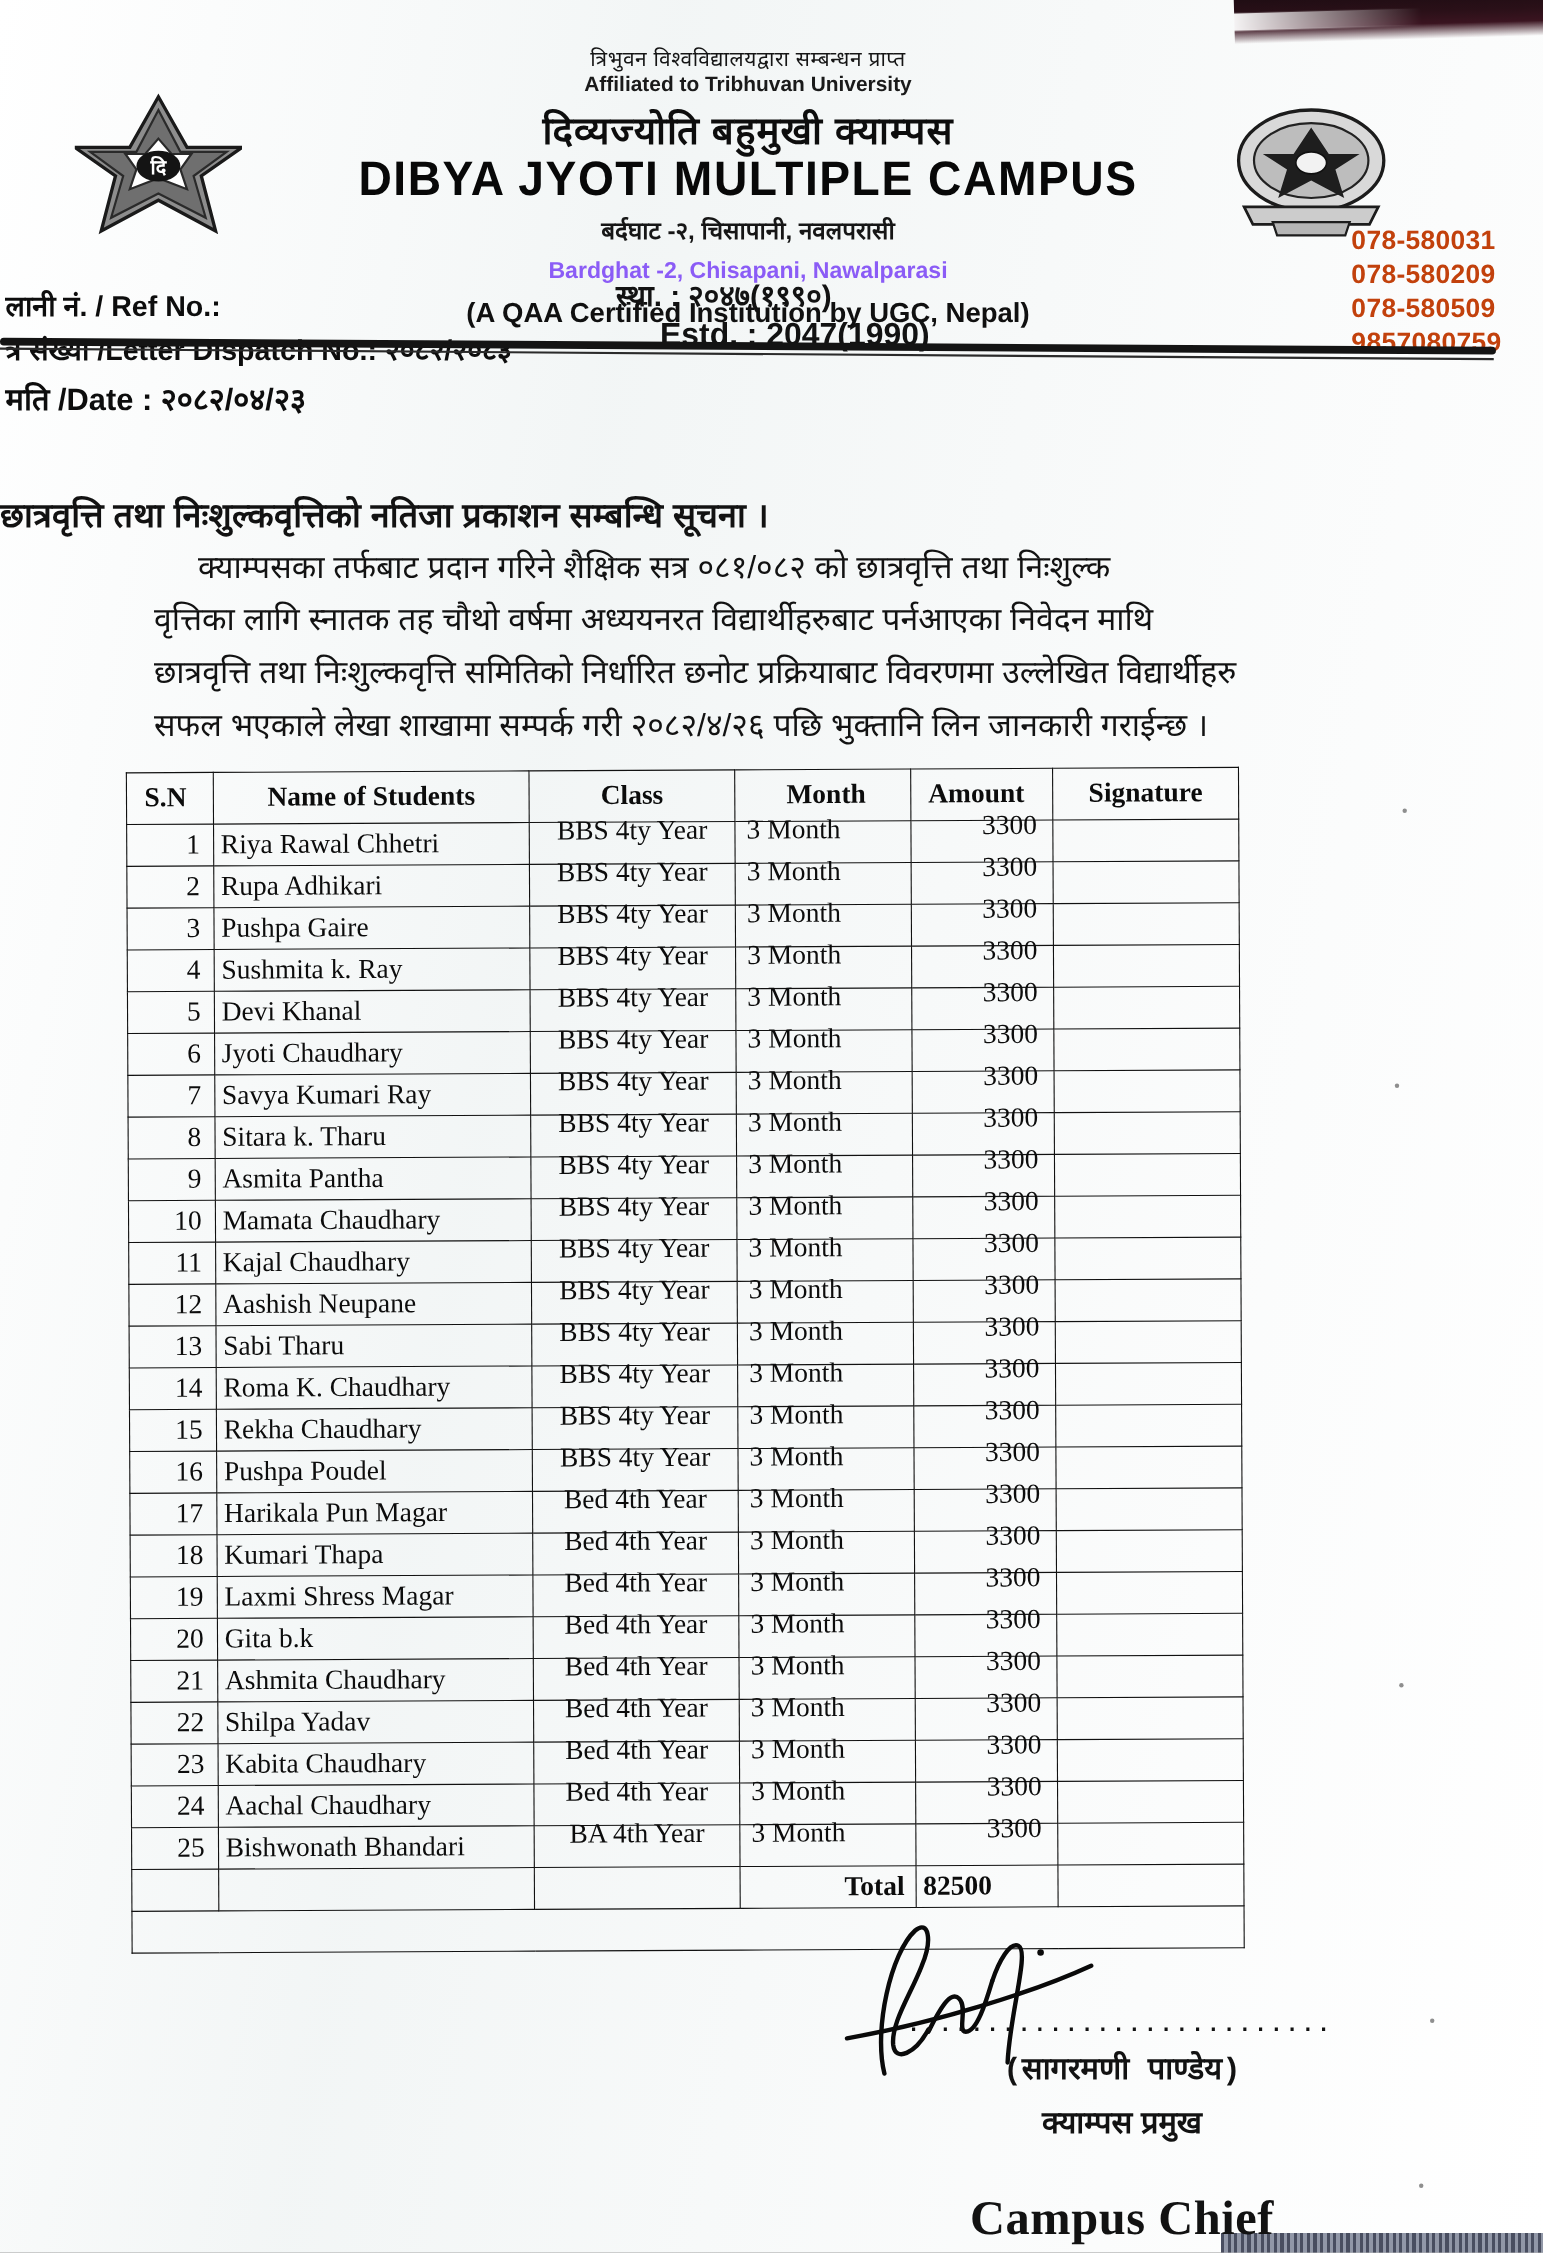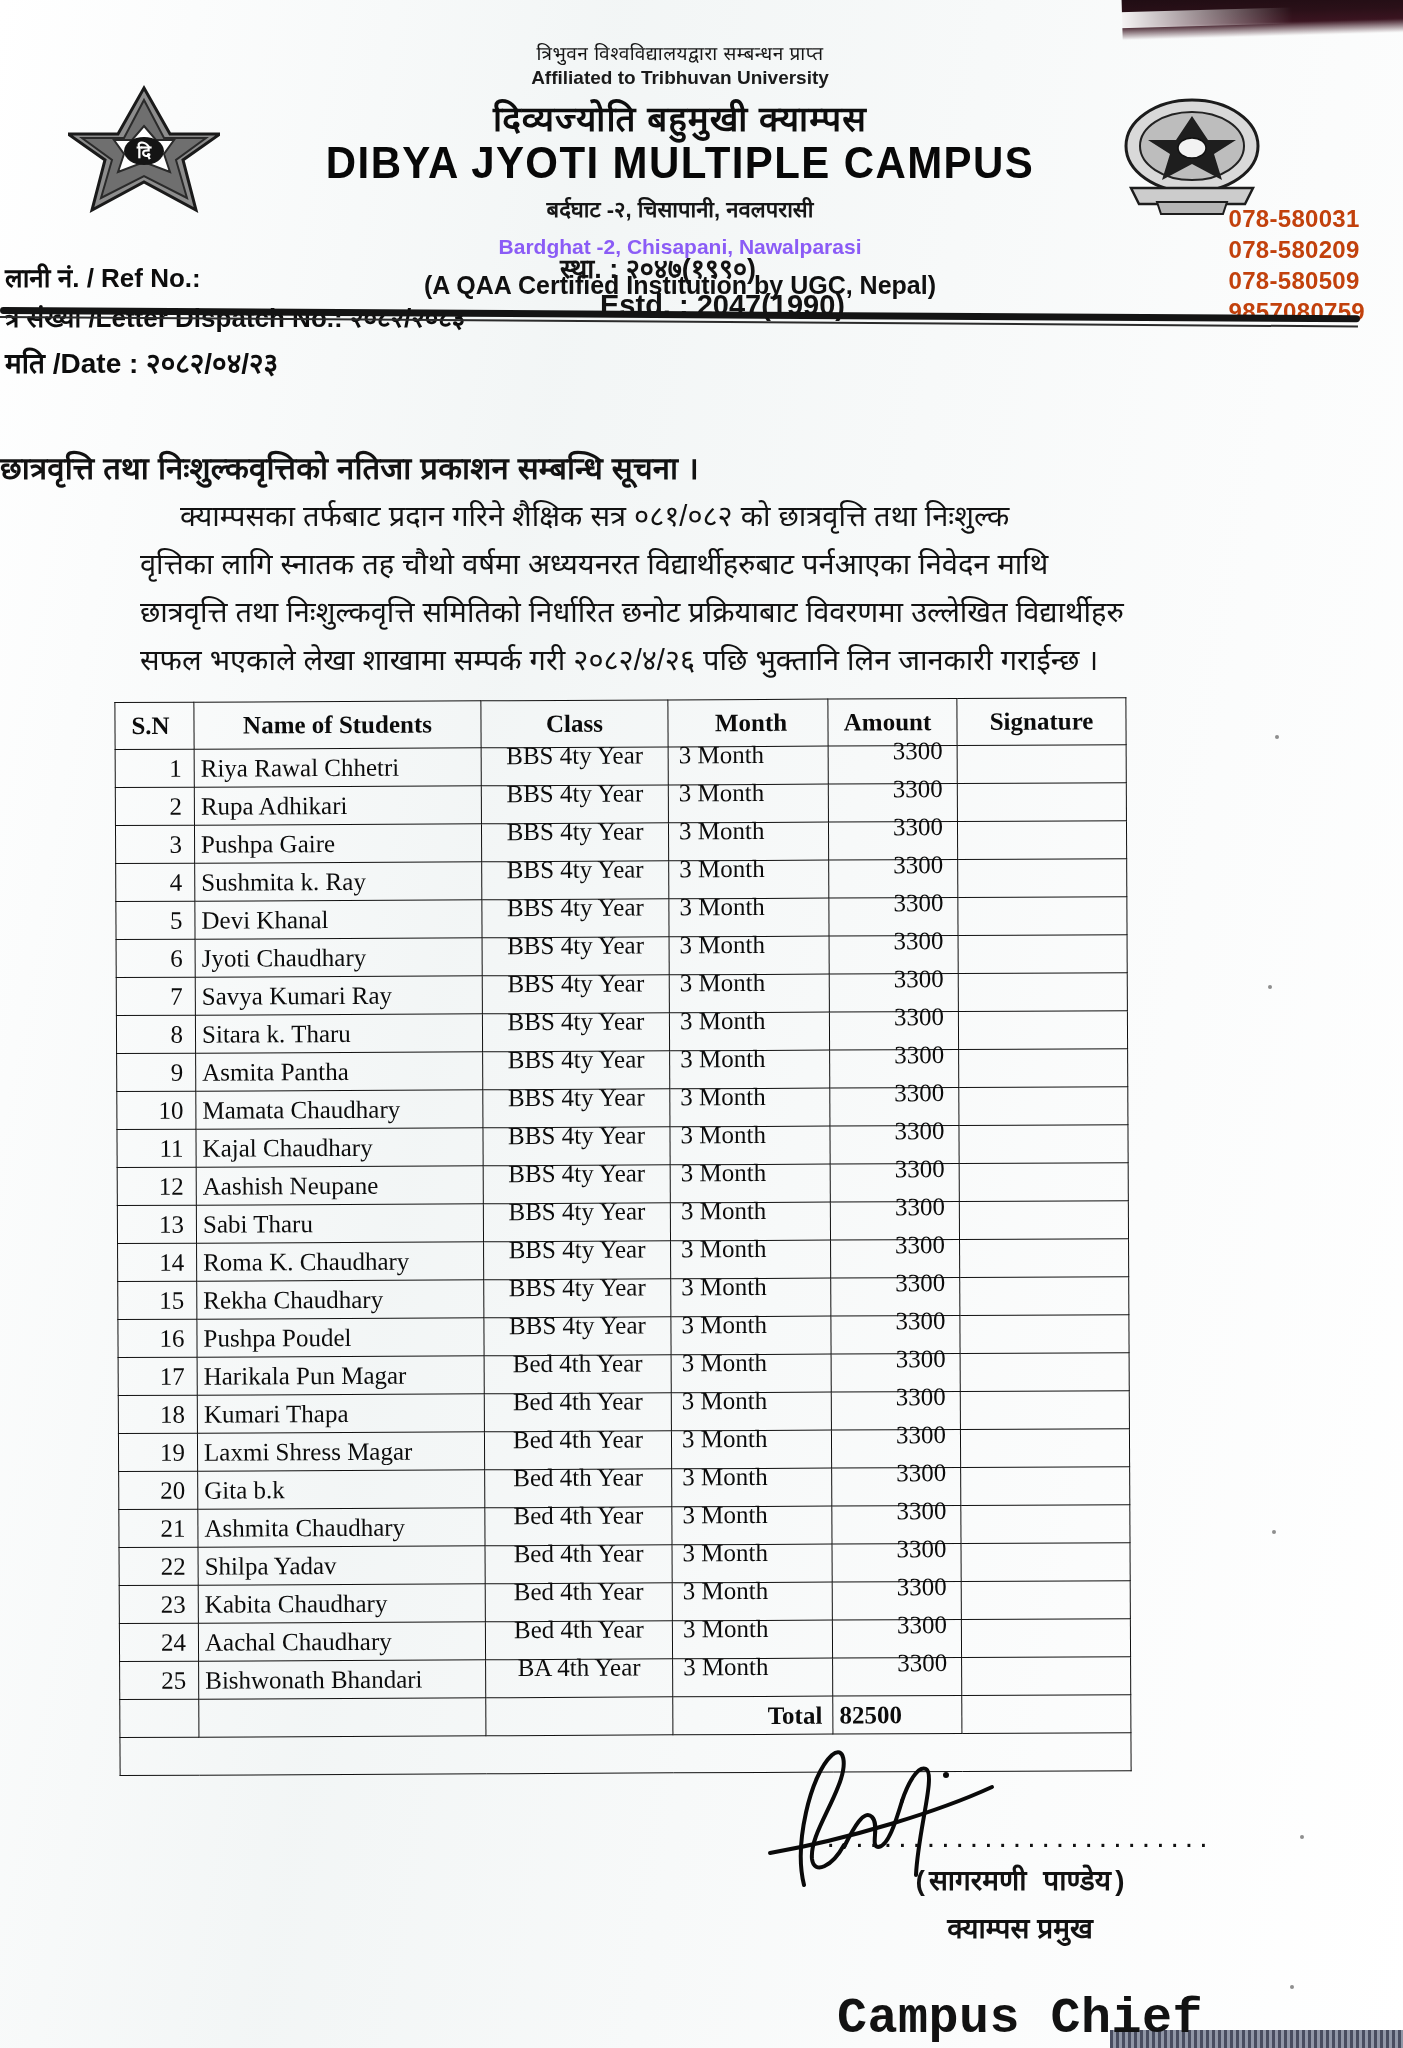--- a/index.html
+++ b/index.html
@@ -185,21 +185,21 @@
     font-family:"Liberation Sans", sans-serif; font-size: 30px; letter-spacing: 6px;
     color:#111; height: 34px;
   }
   .sig-name {
     font-family:Liberation Mono, monospace; font-weight:700; font-size: 28px; margin-top: 6px;
   }
   .sig-post {
     font-family:"Liberation Sans", sans-serif; font-weight:700; font-size: 28px; margin-top: 10px;
   }
   .sig-post-en {
-    font-family:Liberation Mono, monospace; font-weight:700; font-size: 50px; margin-top: 44px;
+    font-family:Liberation Serif, serif; font-weight:700; font-size: 44px; margin-top: 44px;
     letter-spacing: .5px;
   }
   .sig-ink {
     position:absolute; left: 740px; top: 1735px; width: 340px; height: 160px;
     pointer-events:none;
   }
   .speck { position:absolute; width:4px; height:4px; background:#333; border-radius:50%; opacity:.55;}
 </style>
 </head>
 <body>

